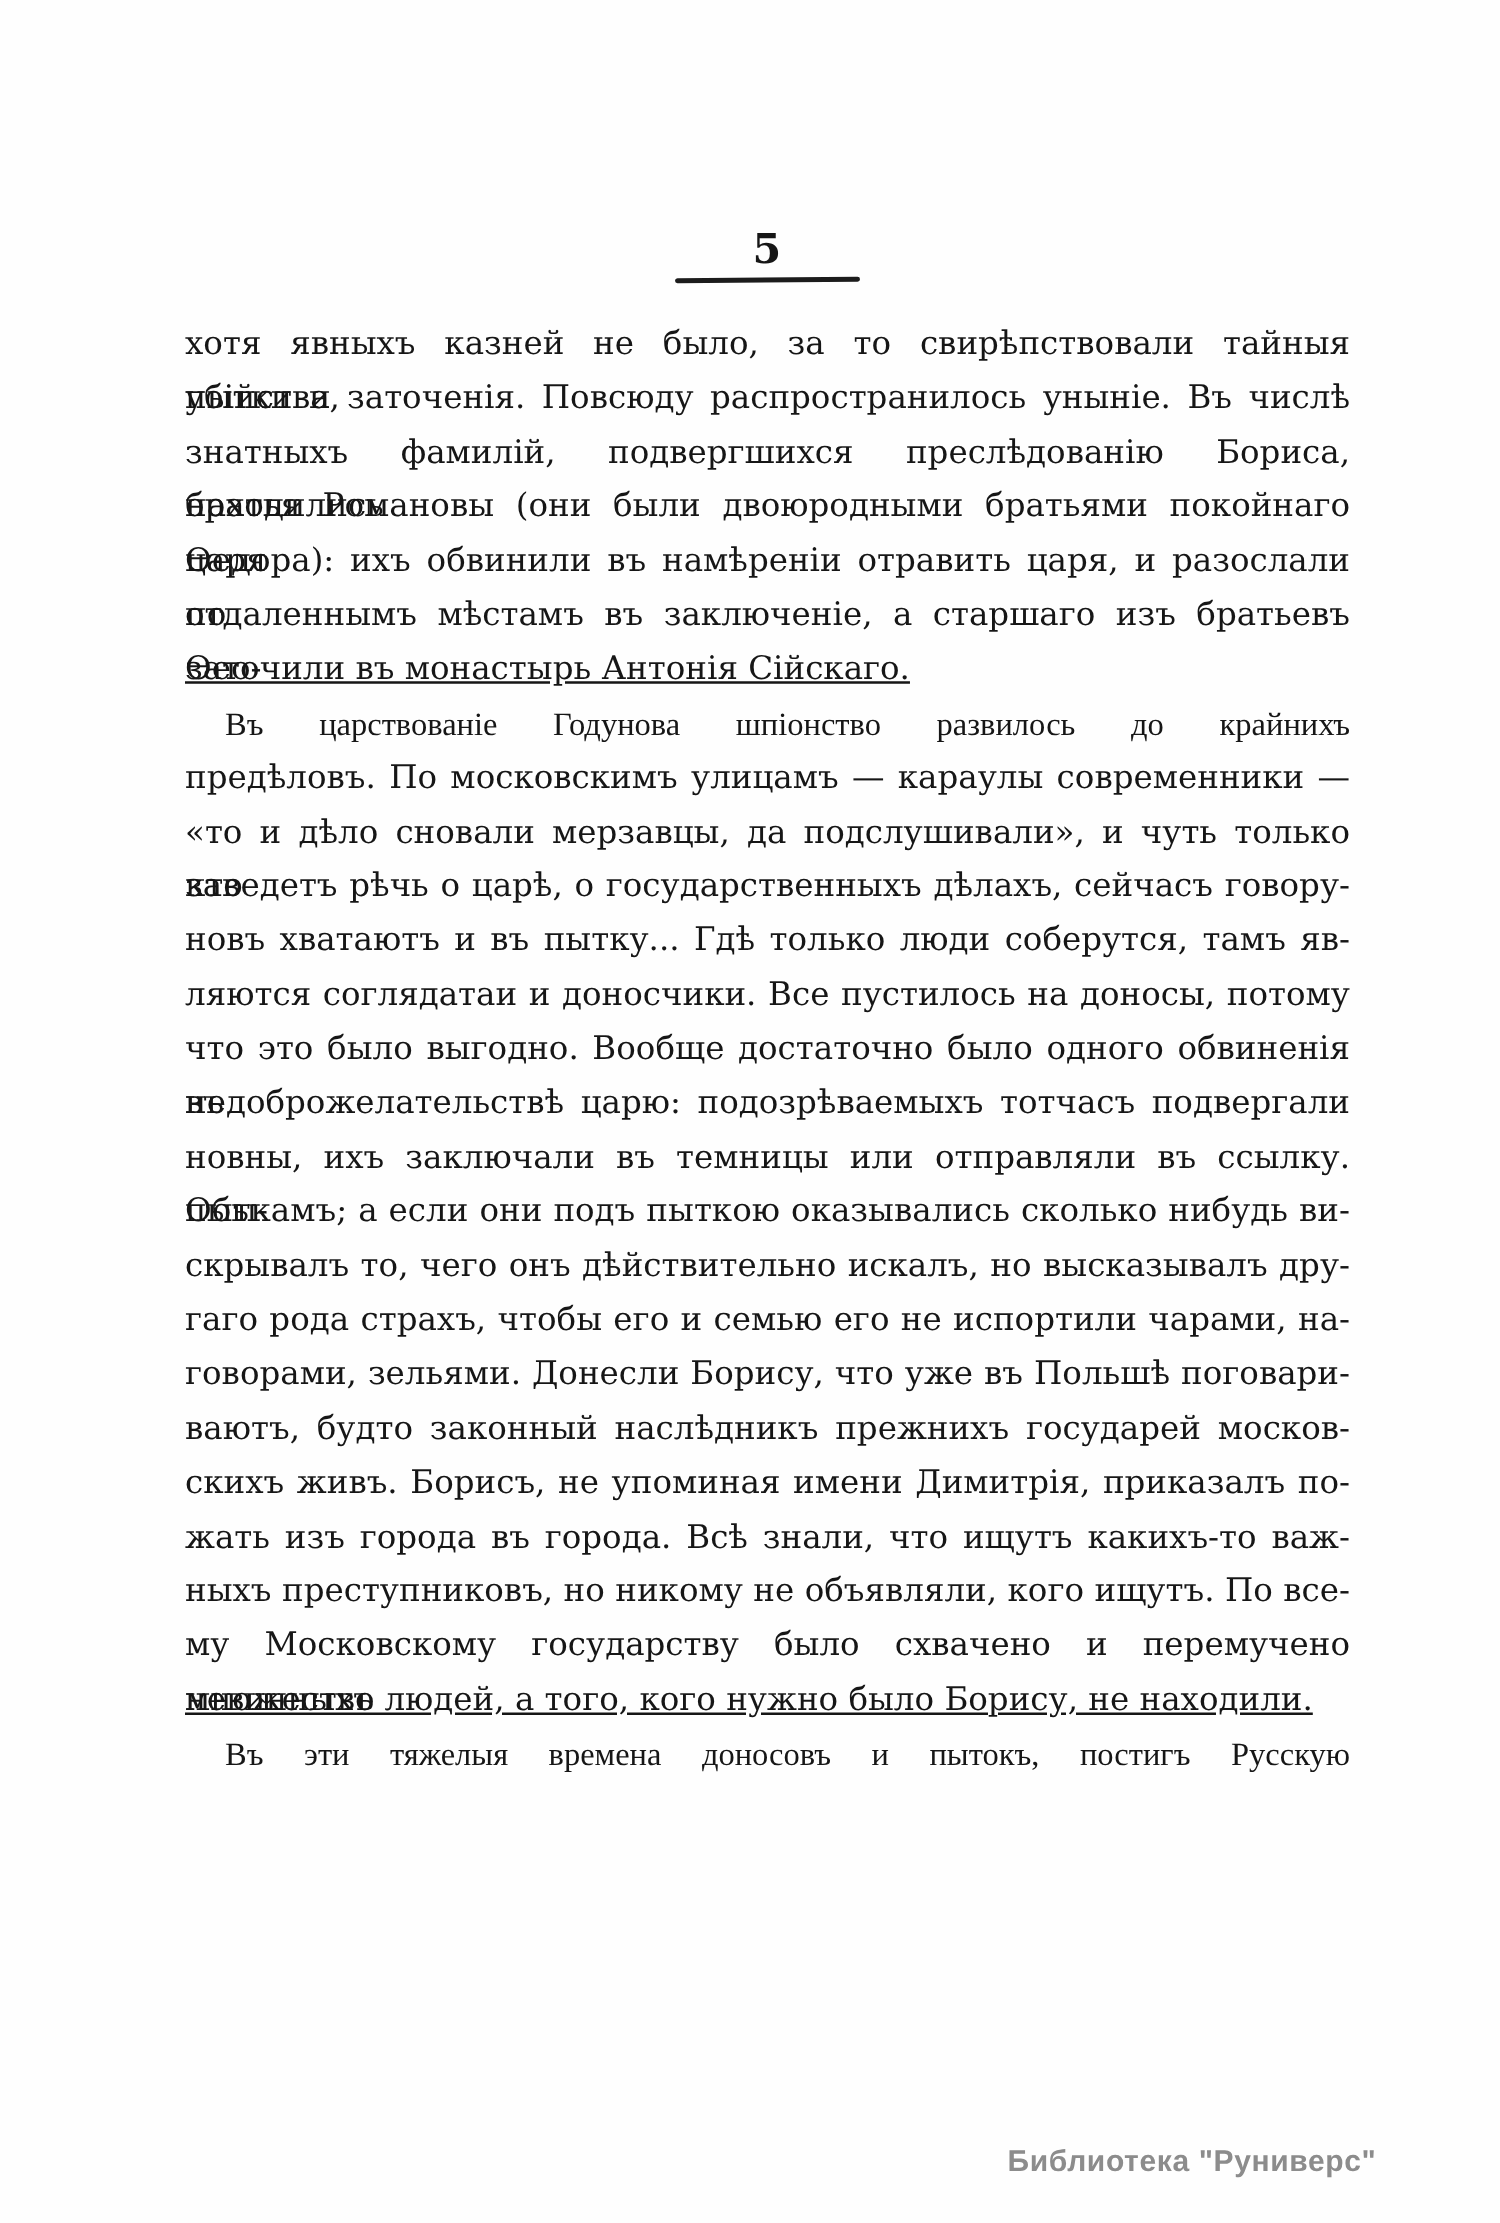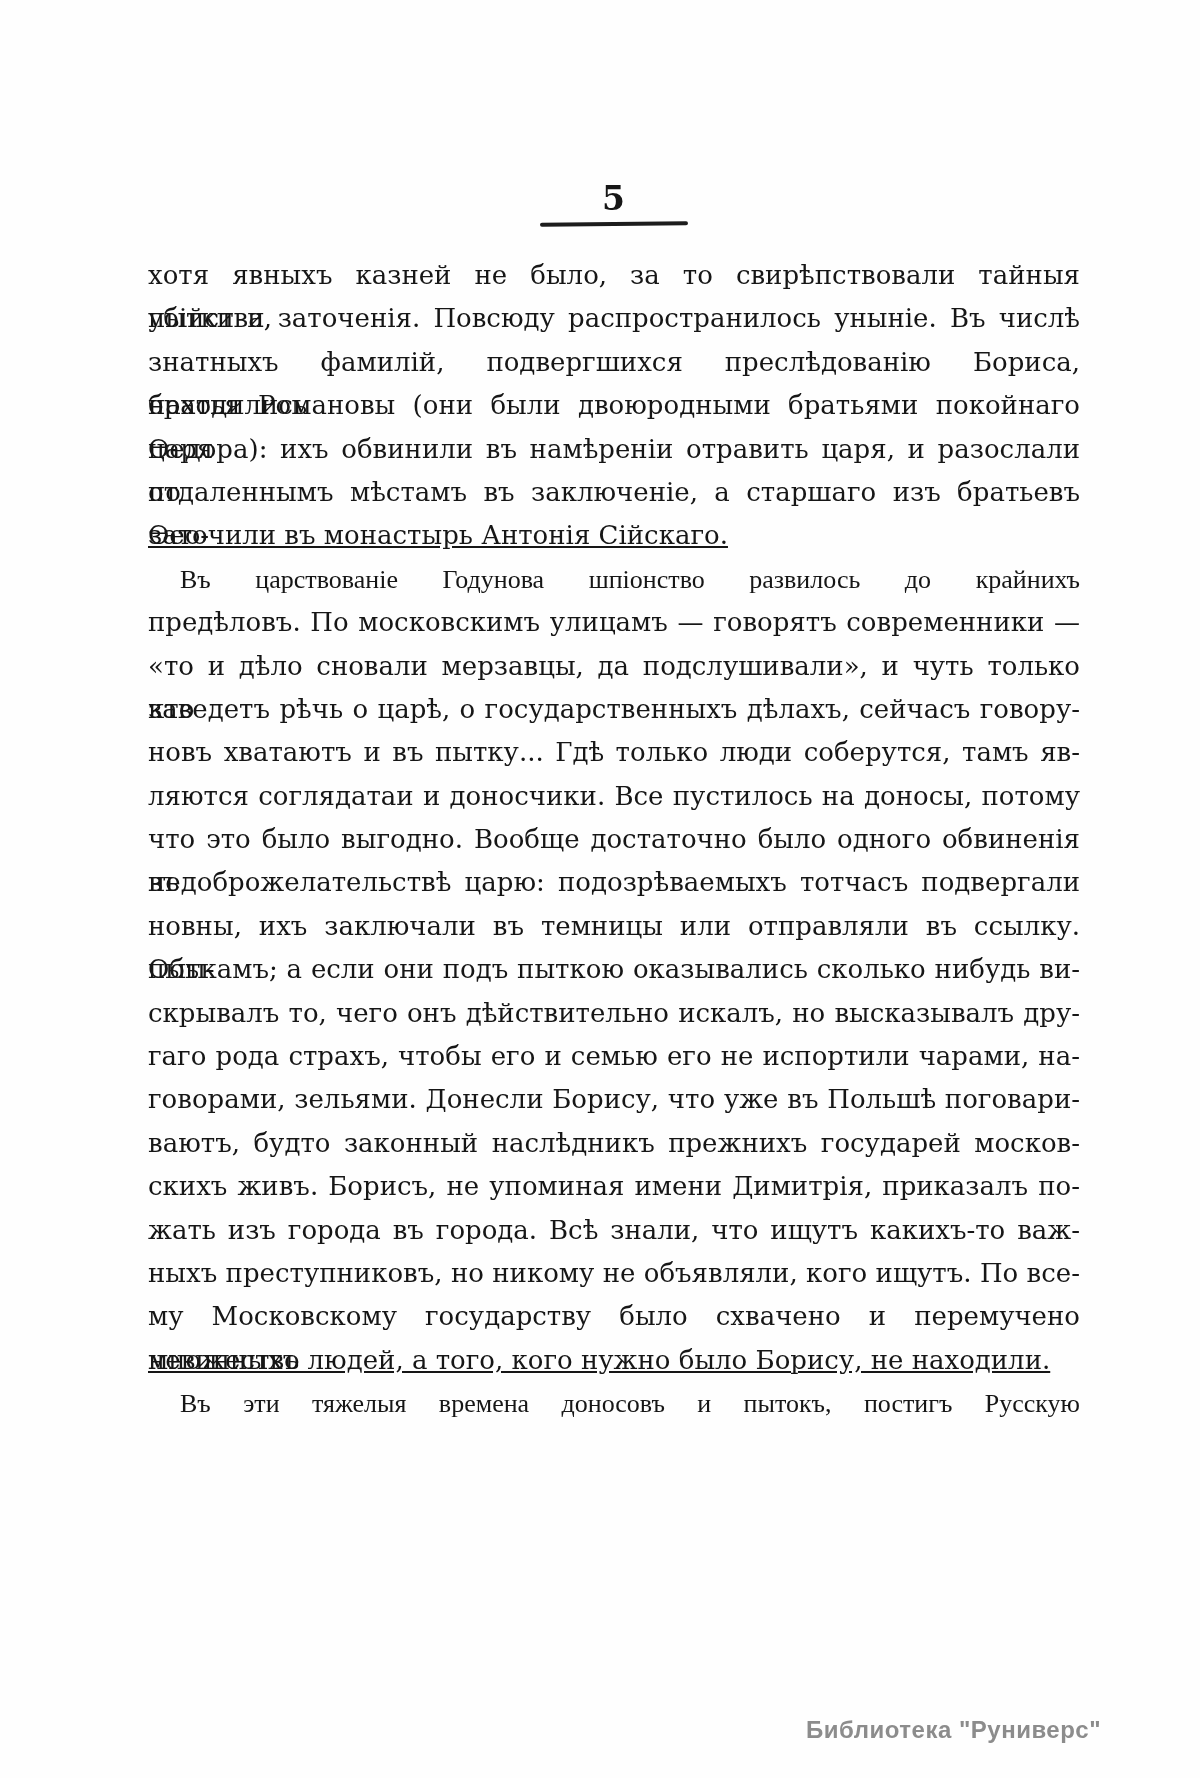--- a/index.html
+++ b/index.html
@@ -90,21 +90,21 @@
 
   <main class="text-block" id="text-block">
       <div class="line">хотя явныхъ казней не было, за то свирѣпствовали тайныя убійства,</div>
       <div class="line">пытки и заточенія. Повсюду распространилось уныніе. Въ числѣ</div>
       <div class="line">знатныхъ фамилій, подвергшихся преслѣдованію Бориса, находились</div>
       <div class="line">братья Романовы (они были двоюродными братьями покойнаго царя</div>
       <div class="line">Ѳедора): ихъ обвинили въ намѣреніи отравить царя, и разослали по</div>
       <div class="line">отдаленнымъ мѣстамъ въ заключеніе, а старшаго изъ братьевъ Ѳео-</div>
       <div class="line end">заточили въ монастырь Антонія Сійскаго.</div>
       <div class="line indent">Въ царствованіе Годунова шпіонство развилось до крайнихъ</div>
-      <div class="line">предѣловъ. По московскимъ улицамъ — говорятъ современники —</div>
+      <div class="line">предѣловъ. По московскимъ улицамъ — караулы современники —</div>
       <div class="line">«то и дѣло сновали мерзавцы, да подслушивали», и чуть только кто</div>
       <div class="line">заведетъ рѣчь о царѣ, о государственныхъ дѣлахъ, сейчасъ говору-</div>
       <div class="line">новъ хватаютъ и въ пытку... Гдѣ только люди соберутся, тамъ яв-</div>
       <div class="line">ляются соглядатаи и доносчики. Все пустилось на доносы, потому</div>
       <div class="line">что это было выгодно. Вообще достаточно было одного обвиненія въ</div>
       <div class="line">недоброжелательствѣ царю: подозрѣваемыхъ тотчасъ подвергали</div>
       <div class="line">новны, ихъ заключали въ темницы или отправляли въ ссылку. Обы-</div>
       <div class="line">пыткамъ; а если они подъ пыткою оказывались сколько нибудь ви-</div>
       <div class="line">скрывалъ то, чего онъ дѣйствительно искалъ, но высказывалъ дру-</div>
       <div class="line">гаго рода страхъ, чтобы его и семью его не испортили чарами, на-</div>

